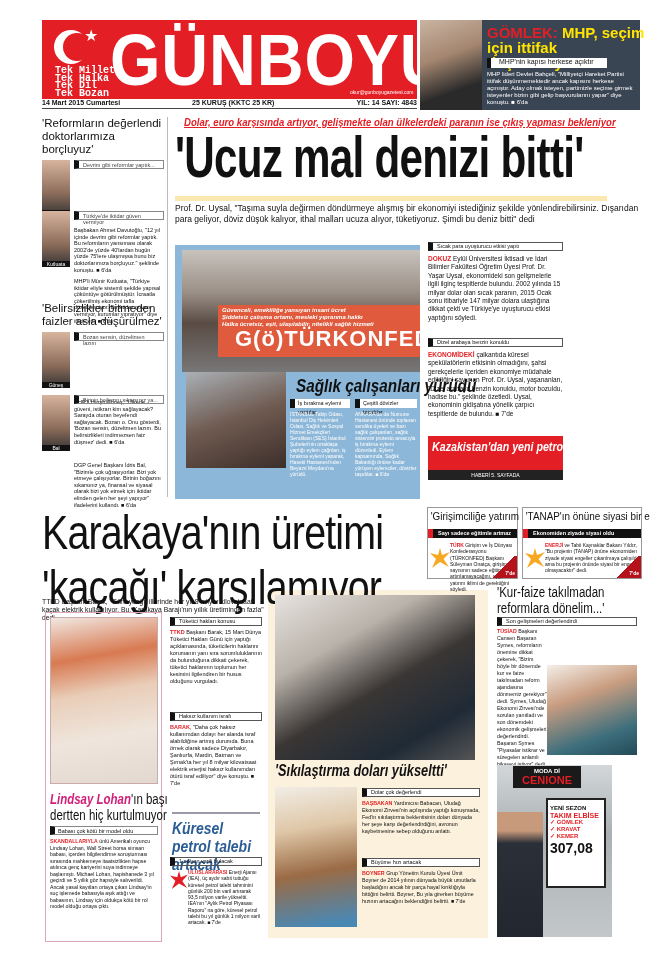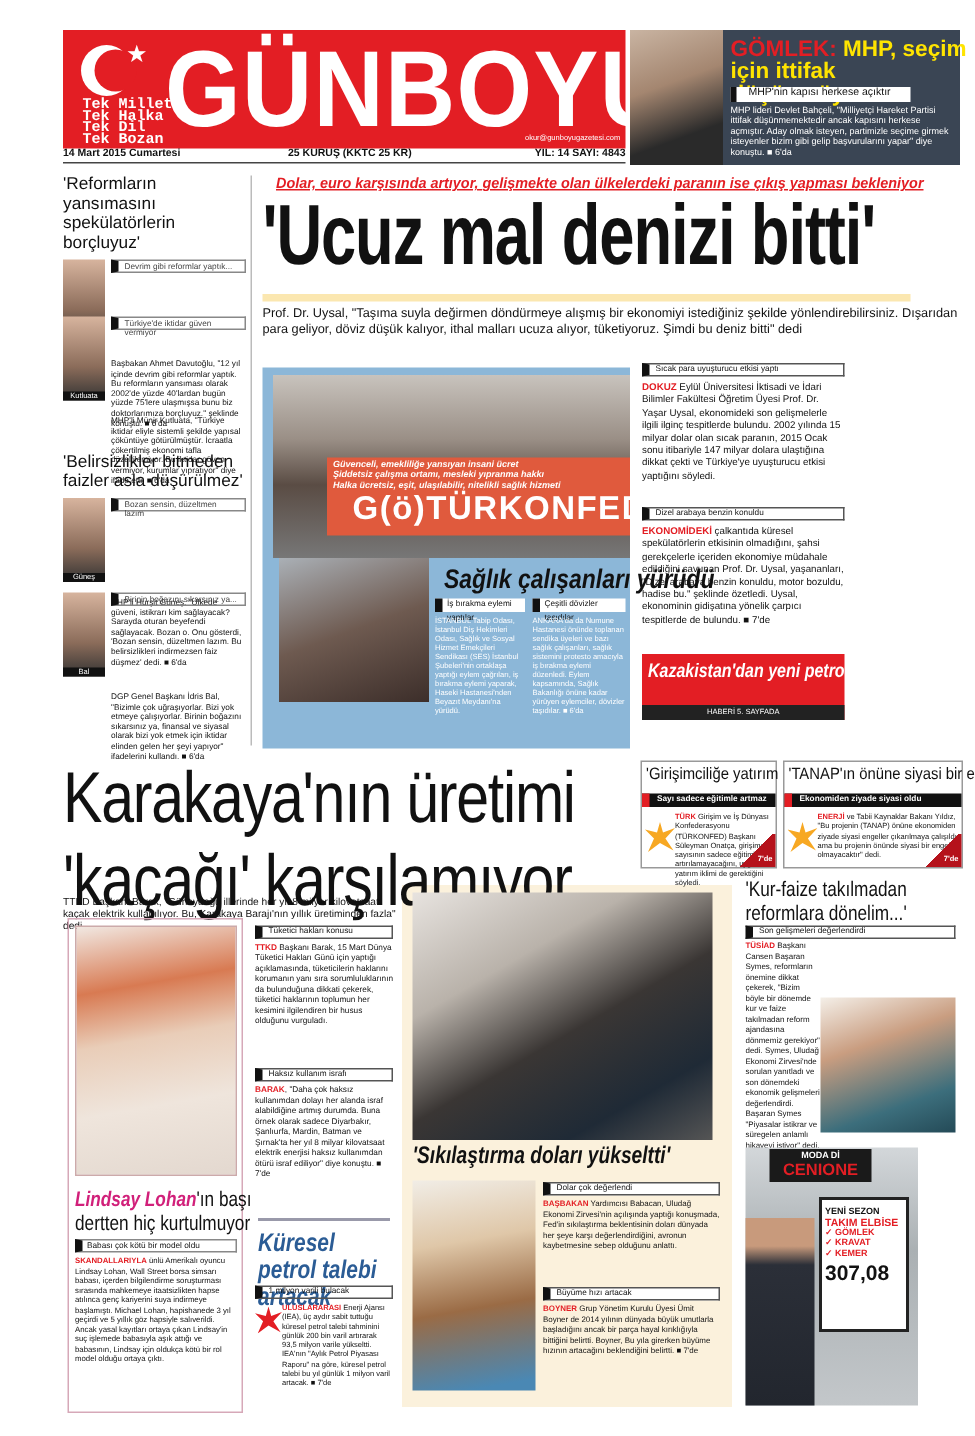--- a/index.html
+++ b/index.html
@@ -99,21 +99,21 @@
   <span class="abs" style="right:0;top:0">YIL: 14 SAYI: 4843</span>
 </div>
 
 <div class="abs teaser"></div>
 <div class="abs portrait"></div>
 <div class="abs teaser-h"><span class="r">GÖMLEK:</span> <span>MHP, seçim için ittifak düşünmüyor</span></div>
 <div class="abs teaser-sub">MHP'nin kapısı herkese açıktır</div>
 <div class="abs teaser-b">MHP lideri Devlet Bahçeli, "Milliyetçi Hareket Partisi ittifak düşünmemektedir ancak kapısını herkese açmıştır. Aday olmak isteyen, partimizle seçime girmek isteyenler bizim gibi gelip başvurularını yapar" diye konuştu. ■ 6'da</div>
 
 <div class="abs sidecol" style="top:117px">
-  <div class="side-h">'Reformların yansımasını spekülatörlerin borçluyuz'</div>
+  <div class="side-h">'Reformların değerlendi doktorlarımıza borçluyuz'</div>
   <div class="side-sub" style="margin-top:4px">Devrim gibi reformlar yaptık...</div>
   <div style="position:relative">
     <div class="side-photo abs" style="top:-9px">
         <span>Davutoğlu</span>
       </div>
     <div class="side-b">Başbakan Ahmet Davutoğlu, "12 yıl içinde devrim gibi reformlar yaptık. Bu reformların yansıması olarak 2002'de yüzde 40'lardan bugün yüzde 75'lere ulaşmışsa bunu biz doktorlarımıza borçluyuz." şeklinde konuştu. ■ 6'da</div>
   </div>
 </div>
 <div class="abs sidecol" style="top:207px">
   <div class="side-sub" style="margin-top:4px">Türkiye'de iktidar güven vermiyor</div>

